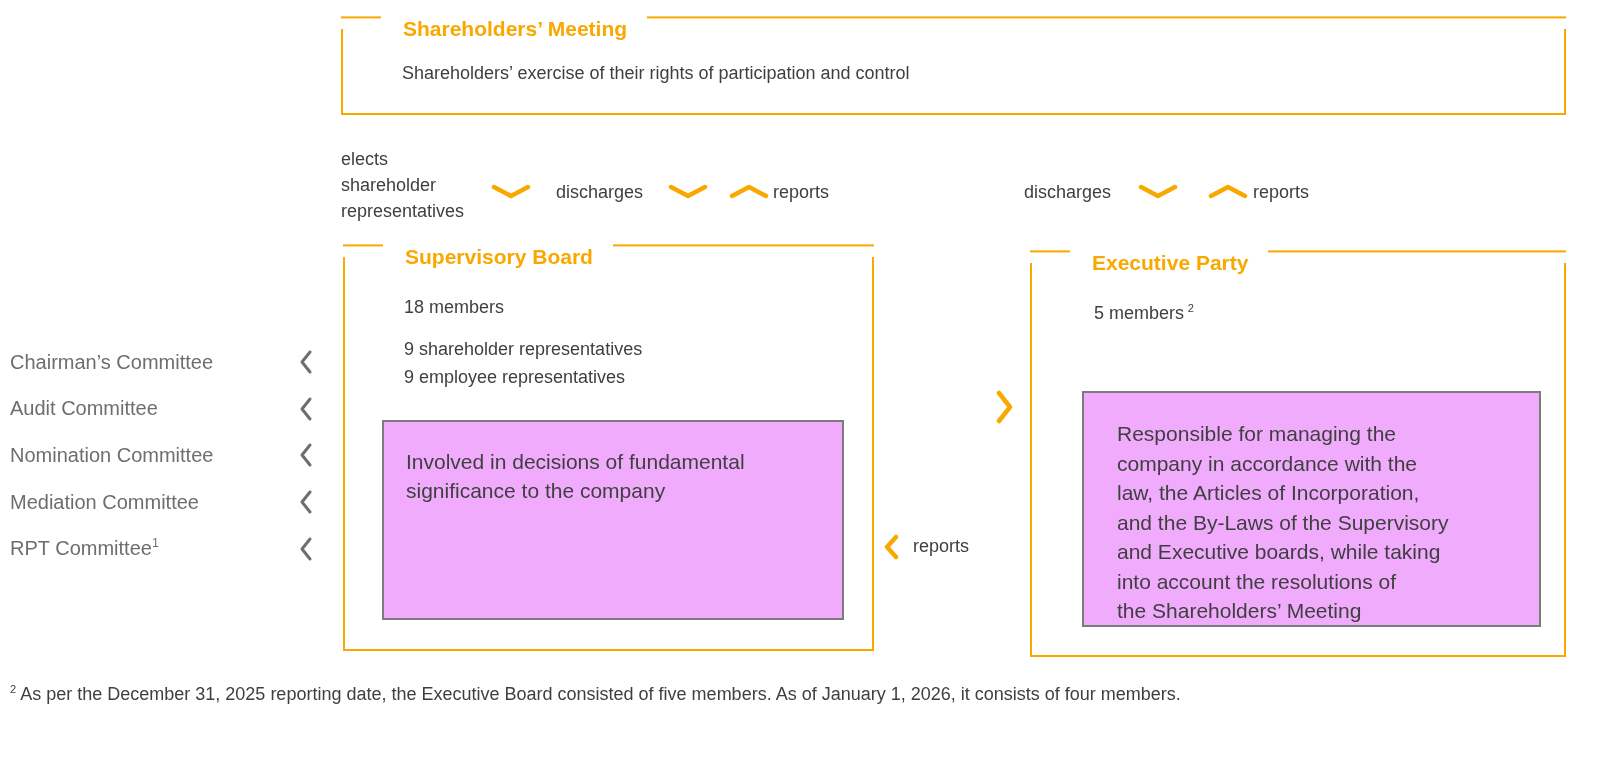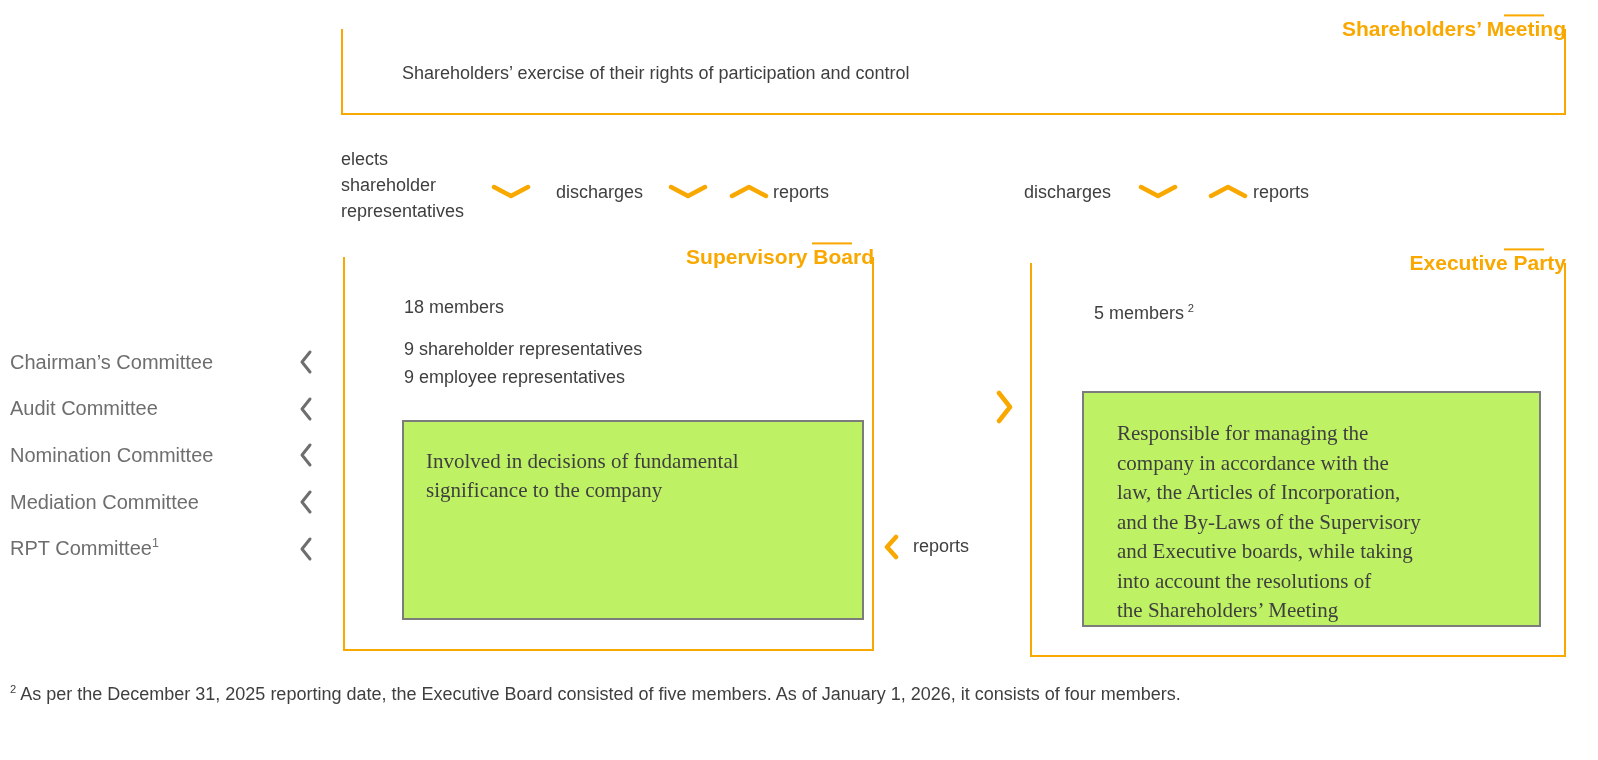--- a/index.html
+++ b/index.html
@@ -20,59 +20,57 @@
   
   .obox{
     position:absolute;
     border:2px solid var(--orange);
     border-top:none;
     background:#fff;
   }
   .titlerow{
     position:absolute;top:0;left:-2px;right:-2px;
     transform:translateY(-50%);
-    display:flex;align-items:flex-end;
+    display:flex;align-items:flex-start;
     pointer-events:none;
-    flex-direction:column;
   }
   .seg{height:2px;background:var(--orange);flex:0 0 auto;}
   .seg-start{width:40px;margin-right:22px;}
   .seg-fill{flex:1 1 auto;margin-left:20px;}
   .obox-title{
     font-size:21px;font-weight:bold;color:var(--orange);
     white-space:nowrap;line-height:1.2;
   }
 
   
   .innerbox{
     position:absolute;
     border:2px solid var(--inner-border);
-    background:#bef264;
-    font-family:Liberation Serif, serif;
+    background:#f0abfc;
   }
   .innerbox .role{
     display:block;
     font-size:21px;line-height:29px;white-space:pre-line;
   }
 
   
   .t{font-size:18px;line-height:27px;color:var(--body-text);}
   .pre{white-space:pre-line;}
   .abs{position:absolute;}
   sup{font-size:0.62em;vertical-align:super;line-height:0;}
 
   
   #sh-box{left:341px;top:29px;width:1225px;height:86px;}
   #sh-box .desc{display:block;padding:31px 20px 0 59px;}
 
   
   #sup-box{left:343px;top:257px;width:531px;height:394px;}
   #sup-box .members{display:block;padding:37px 30px 0 59px;}
   #sup-box .composition{display:block;padding:14px 30px 0 59px;line-height:28px;}
-  #sup-inner{left:37px;top:163px;width:462px;height:200px;margin-left:20px;}
+  #sup-inner{left:37px;top:163px;width:462px;height:200px;}
   #sup-inner .role{padding:25px 24px 0 22px;}
 
   
   #ex-box{left:1030px;top:263px;width:536px;height:394px;}
   #ex-box .members{display:block;padding:37px 20px 0 62px;}
   #ex-inner{left:50px;top:128px;width:459px;height:236px;}
   #ex-inner .role{padding:26px 18px 0 33px;line-height:29.5px;}
 
   
   #committees{position:absolute;left:10px;top:339px;width:303px;}

